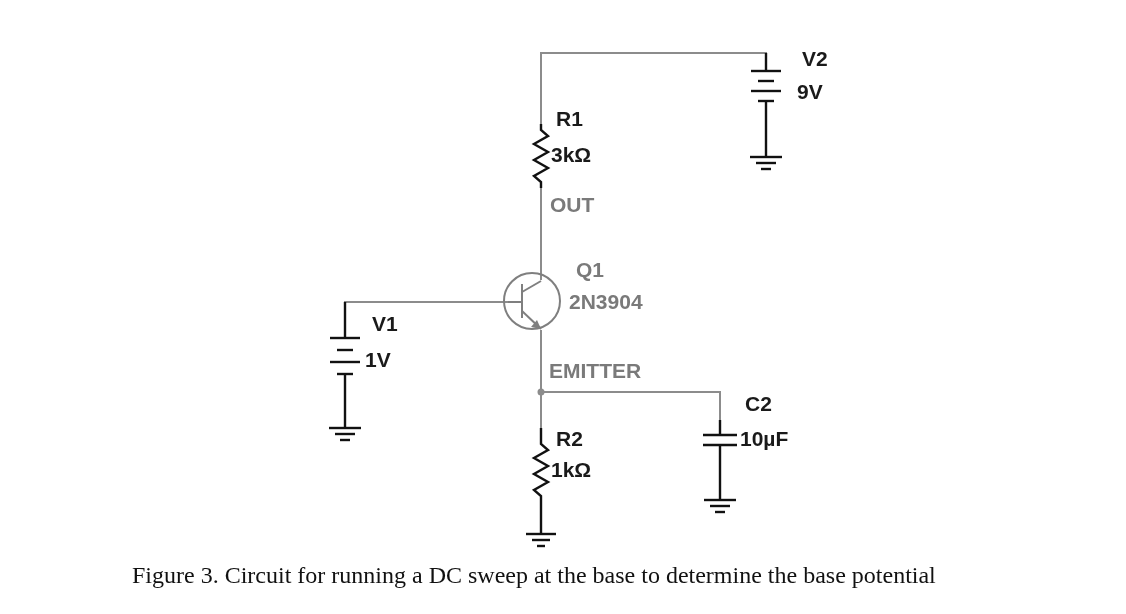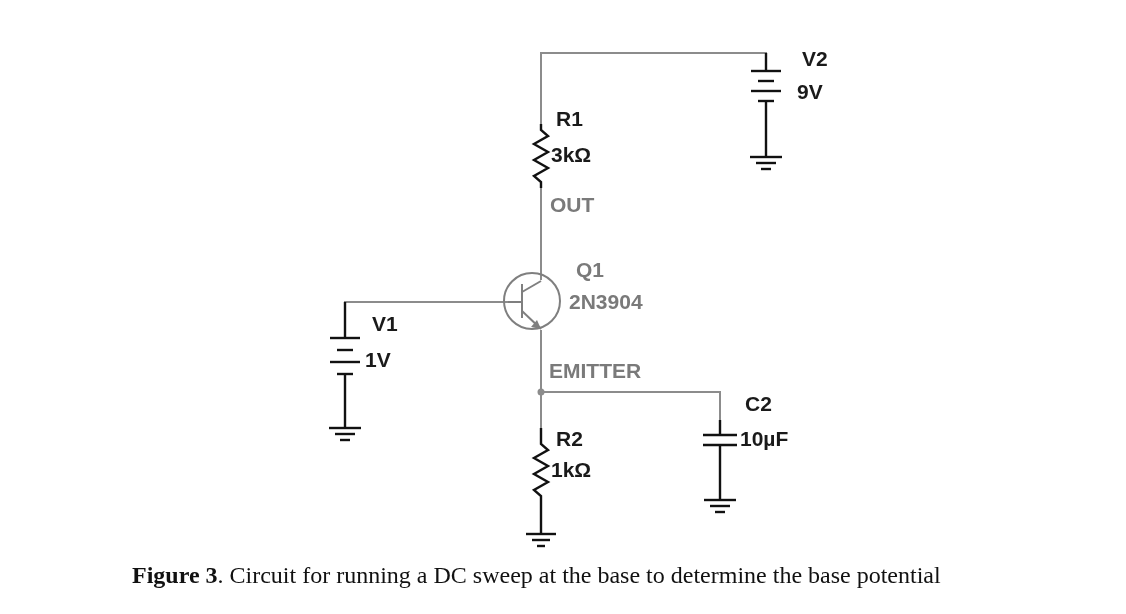--- a/index.html
+++ b/index.html
@@ -5,21 +5,21 @@
     html, body { margin: 0; padding: 0; background: #ffffff; }
     body { width: 1126px; height: 614px; position: relative; overflow: hidden; }
     svg#schematic { position: absolute; left: 0; top: 0; }
     .wire { stroke: #8c8c8c; stroke-width: 2; fill: none; }
     .comp { stroke: #111111; stroke-width: 2.4; fill: none; }
     .gnd { stroke: #111111; stroke-width: 2.4; fill: none; }
     .bjt { stroke: #7f7f7f; stroke-width: 2; fill: none; }
     .lbl-dark { font-family: "Liberation Sans", sans-serif; font-weight: bold; font-size: 21px; fill: #1a1a1a; }
     .lbl-gray { font-family: "Liberation Sans", sans-serif; font-weight: bold; font-size: 21px; fill: #7a7a7a; }
     .caption { position: absolute; left: 132px; top: 562px; font-family: "Liberation Serif", serif; font-size: 24px; color: #111; white-space: nowrap; }
-    .caption b { font-weight: bold; }
+    .caption b { font-weight: normal; }
   </style>
 </head>
 <body>
 
 <svg id="schematic" width="1126" height="614" viewBox="0 0 1126 614">
 
   <g>
 
     <polyline class="wire" points="541,124 541,53 766,53 766,70"></polyline>
 

